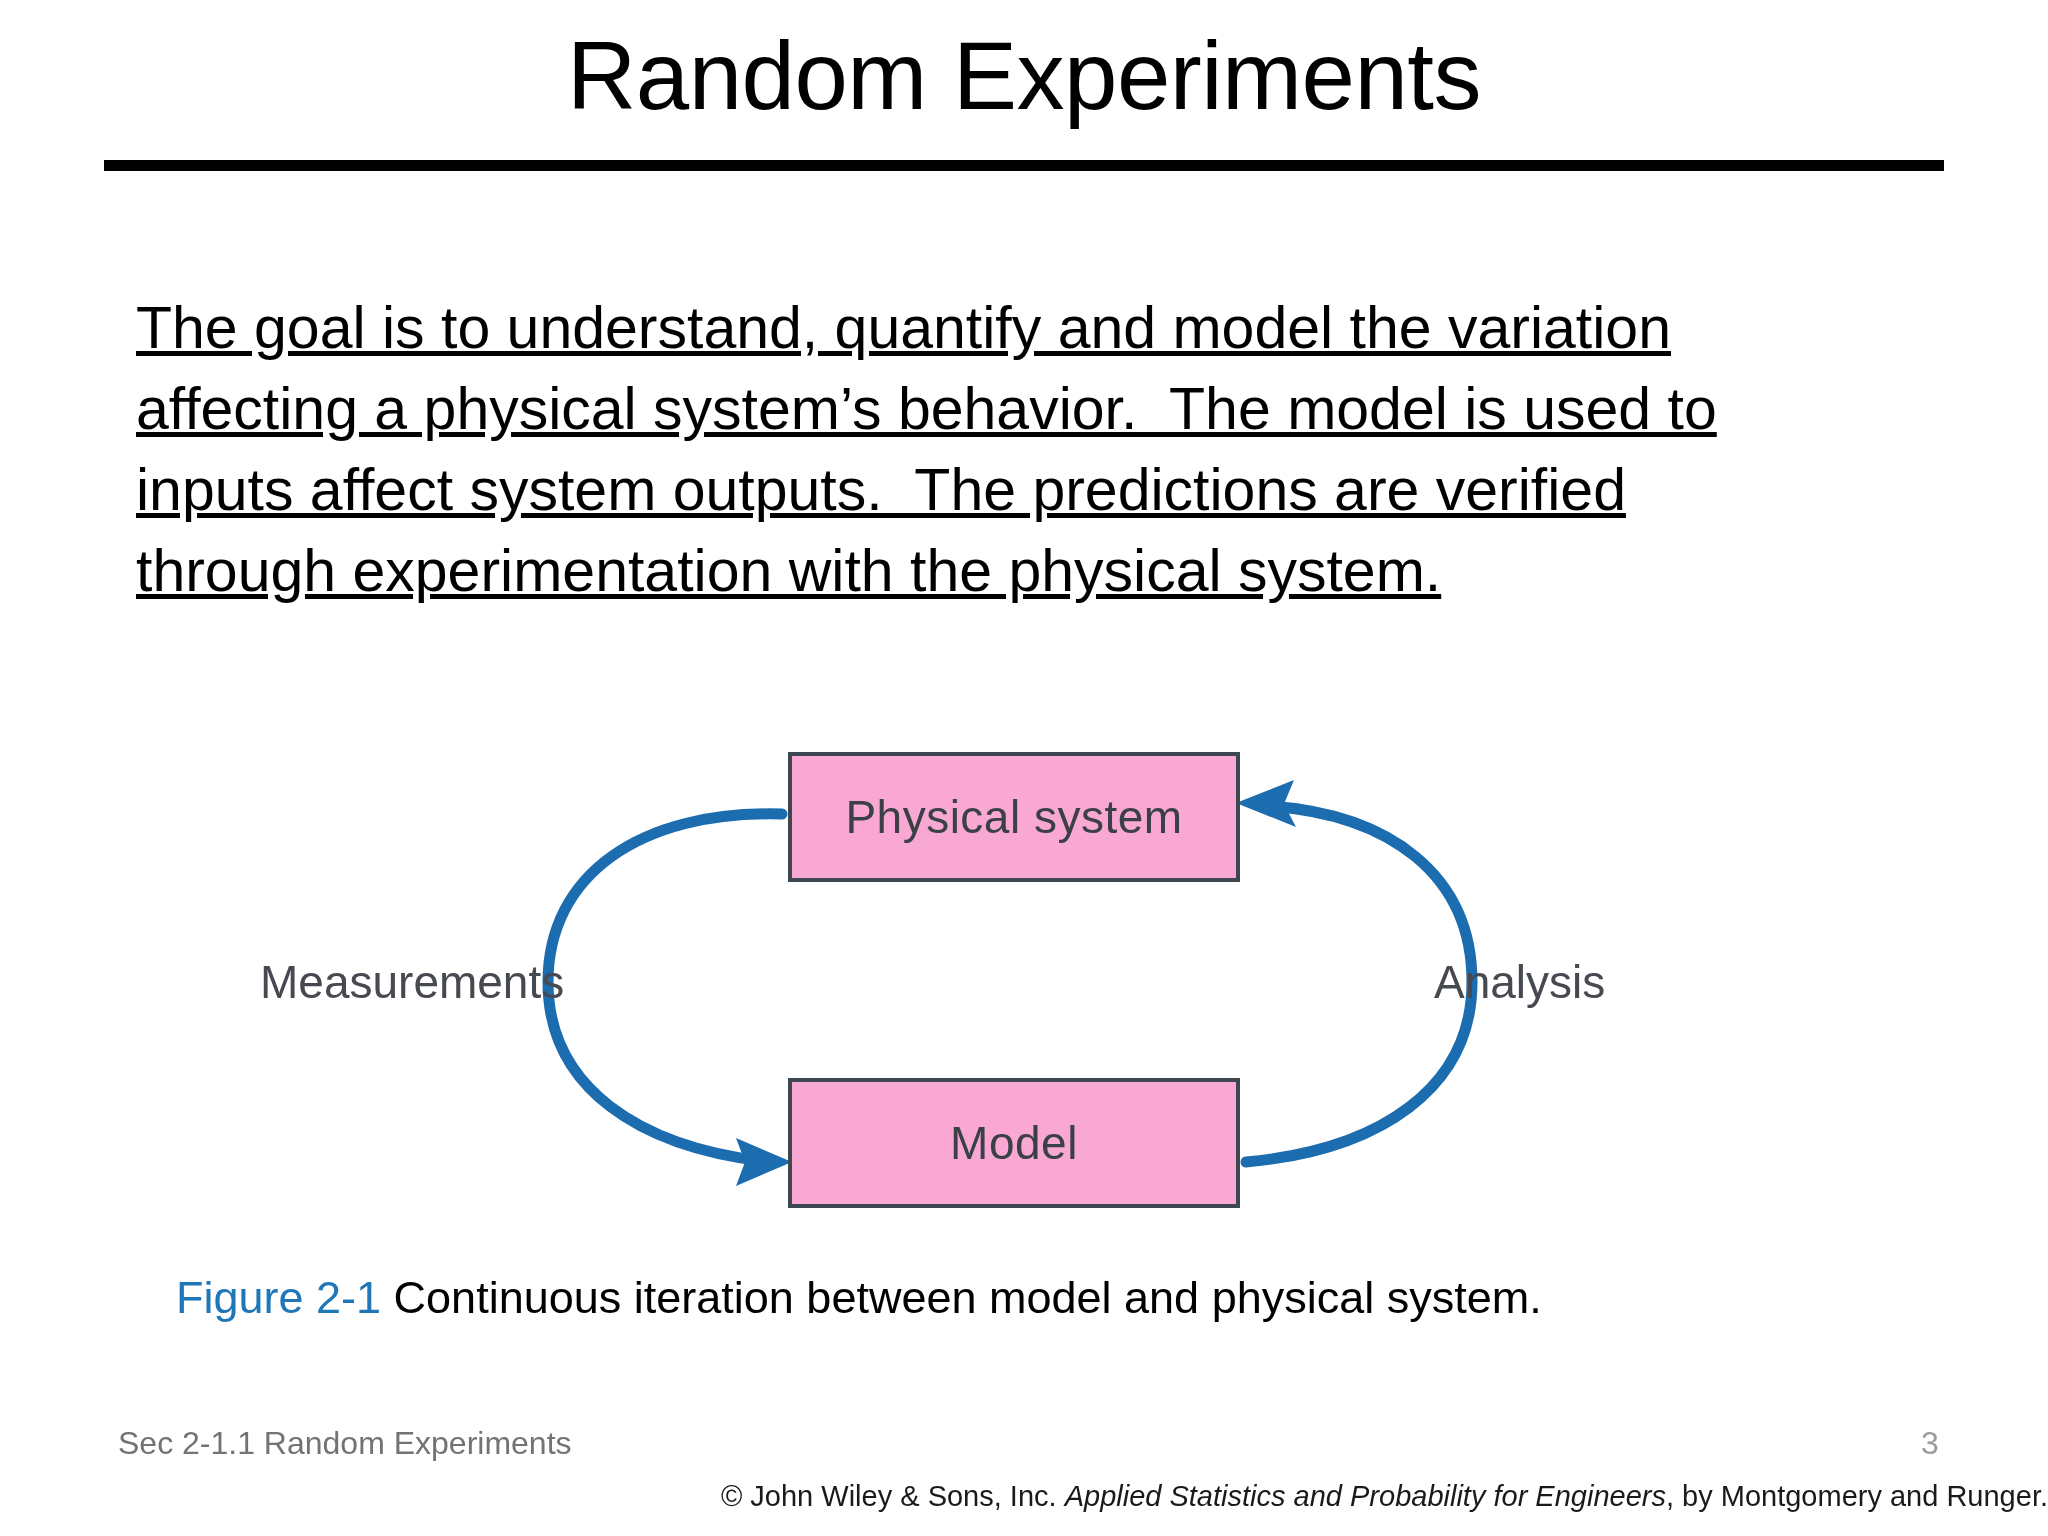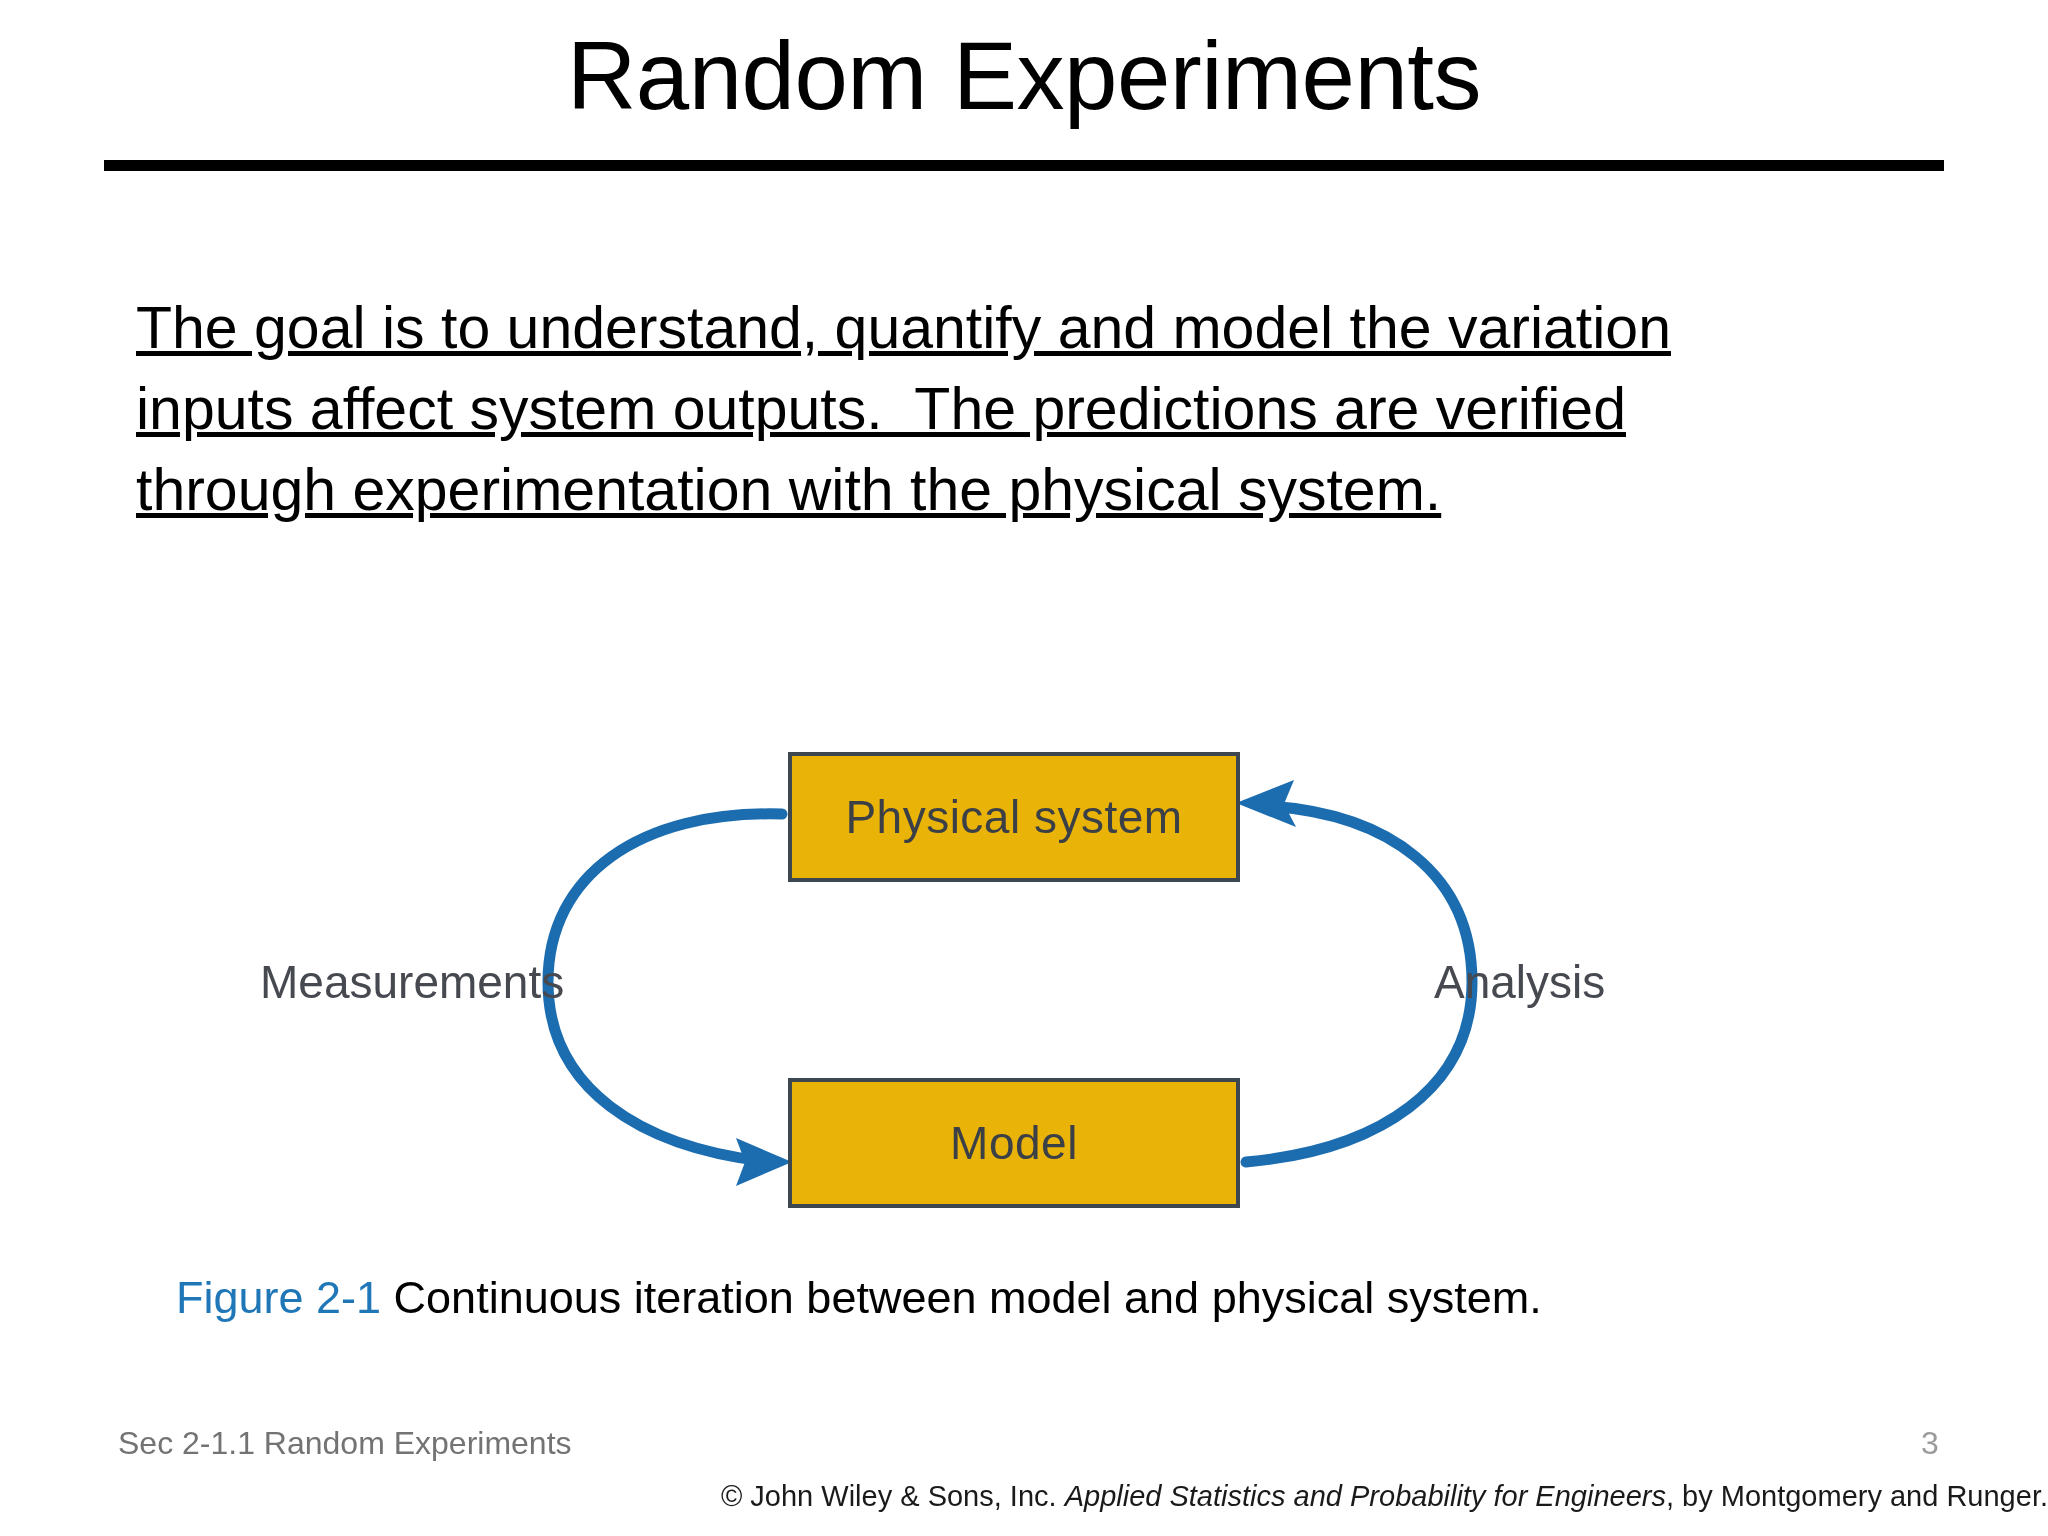--- a/index.html
+++ b/index.html
@@ -61,21 +61,21 @@
     width: 2048px;
     height: 520px;
   }
   #diagram-svg {
     position: absolute;
     left: 0;
     top: 0;
   }
   .proc-box {
     position: absolute;
-    background: #eab308;
+    background: #f9a8d4;
     border: 4px solid #3d474f;
     box-sizing: border-box;
     display: flex;
     align-items: center;
     justify-content: center;
   }
   .proc-box-label {
     font-size: 46px;
     color: #3b3f46;
     font-weight: 400;
@@ -157,20 +157,21 @@
 </style>
 </head>
 <body>
 
 <div id="slide-title">Random Experiments</div>
 
 <div id="title-rule"></div>
 
 <div id="body-text">
   <span class="ln">The goal is to understand, quantify and model the variation</span>
+  <span class="ln">affecting a physical system’s behavior.  The model is used to</span>
   <span class="ln">inputs affect system outputs.  The predictions are verified</span>
   <span class="ln">through experimentation with the physical system.</span>
 </div>
 
 <div id="figure-area">
 
   <svg id="diagram-svg" width="2048" height="520" viewBox="0 0 2048 520">
 
     <path d="M 782 104
              C 640 100, 548 165, 548 272

